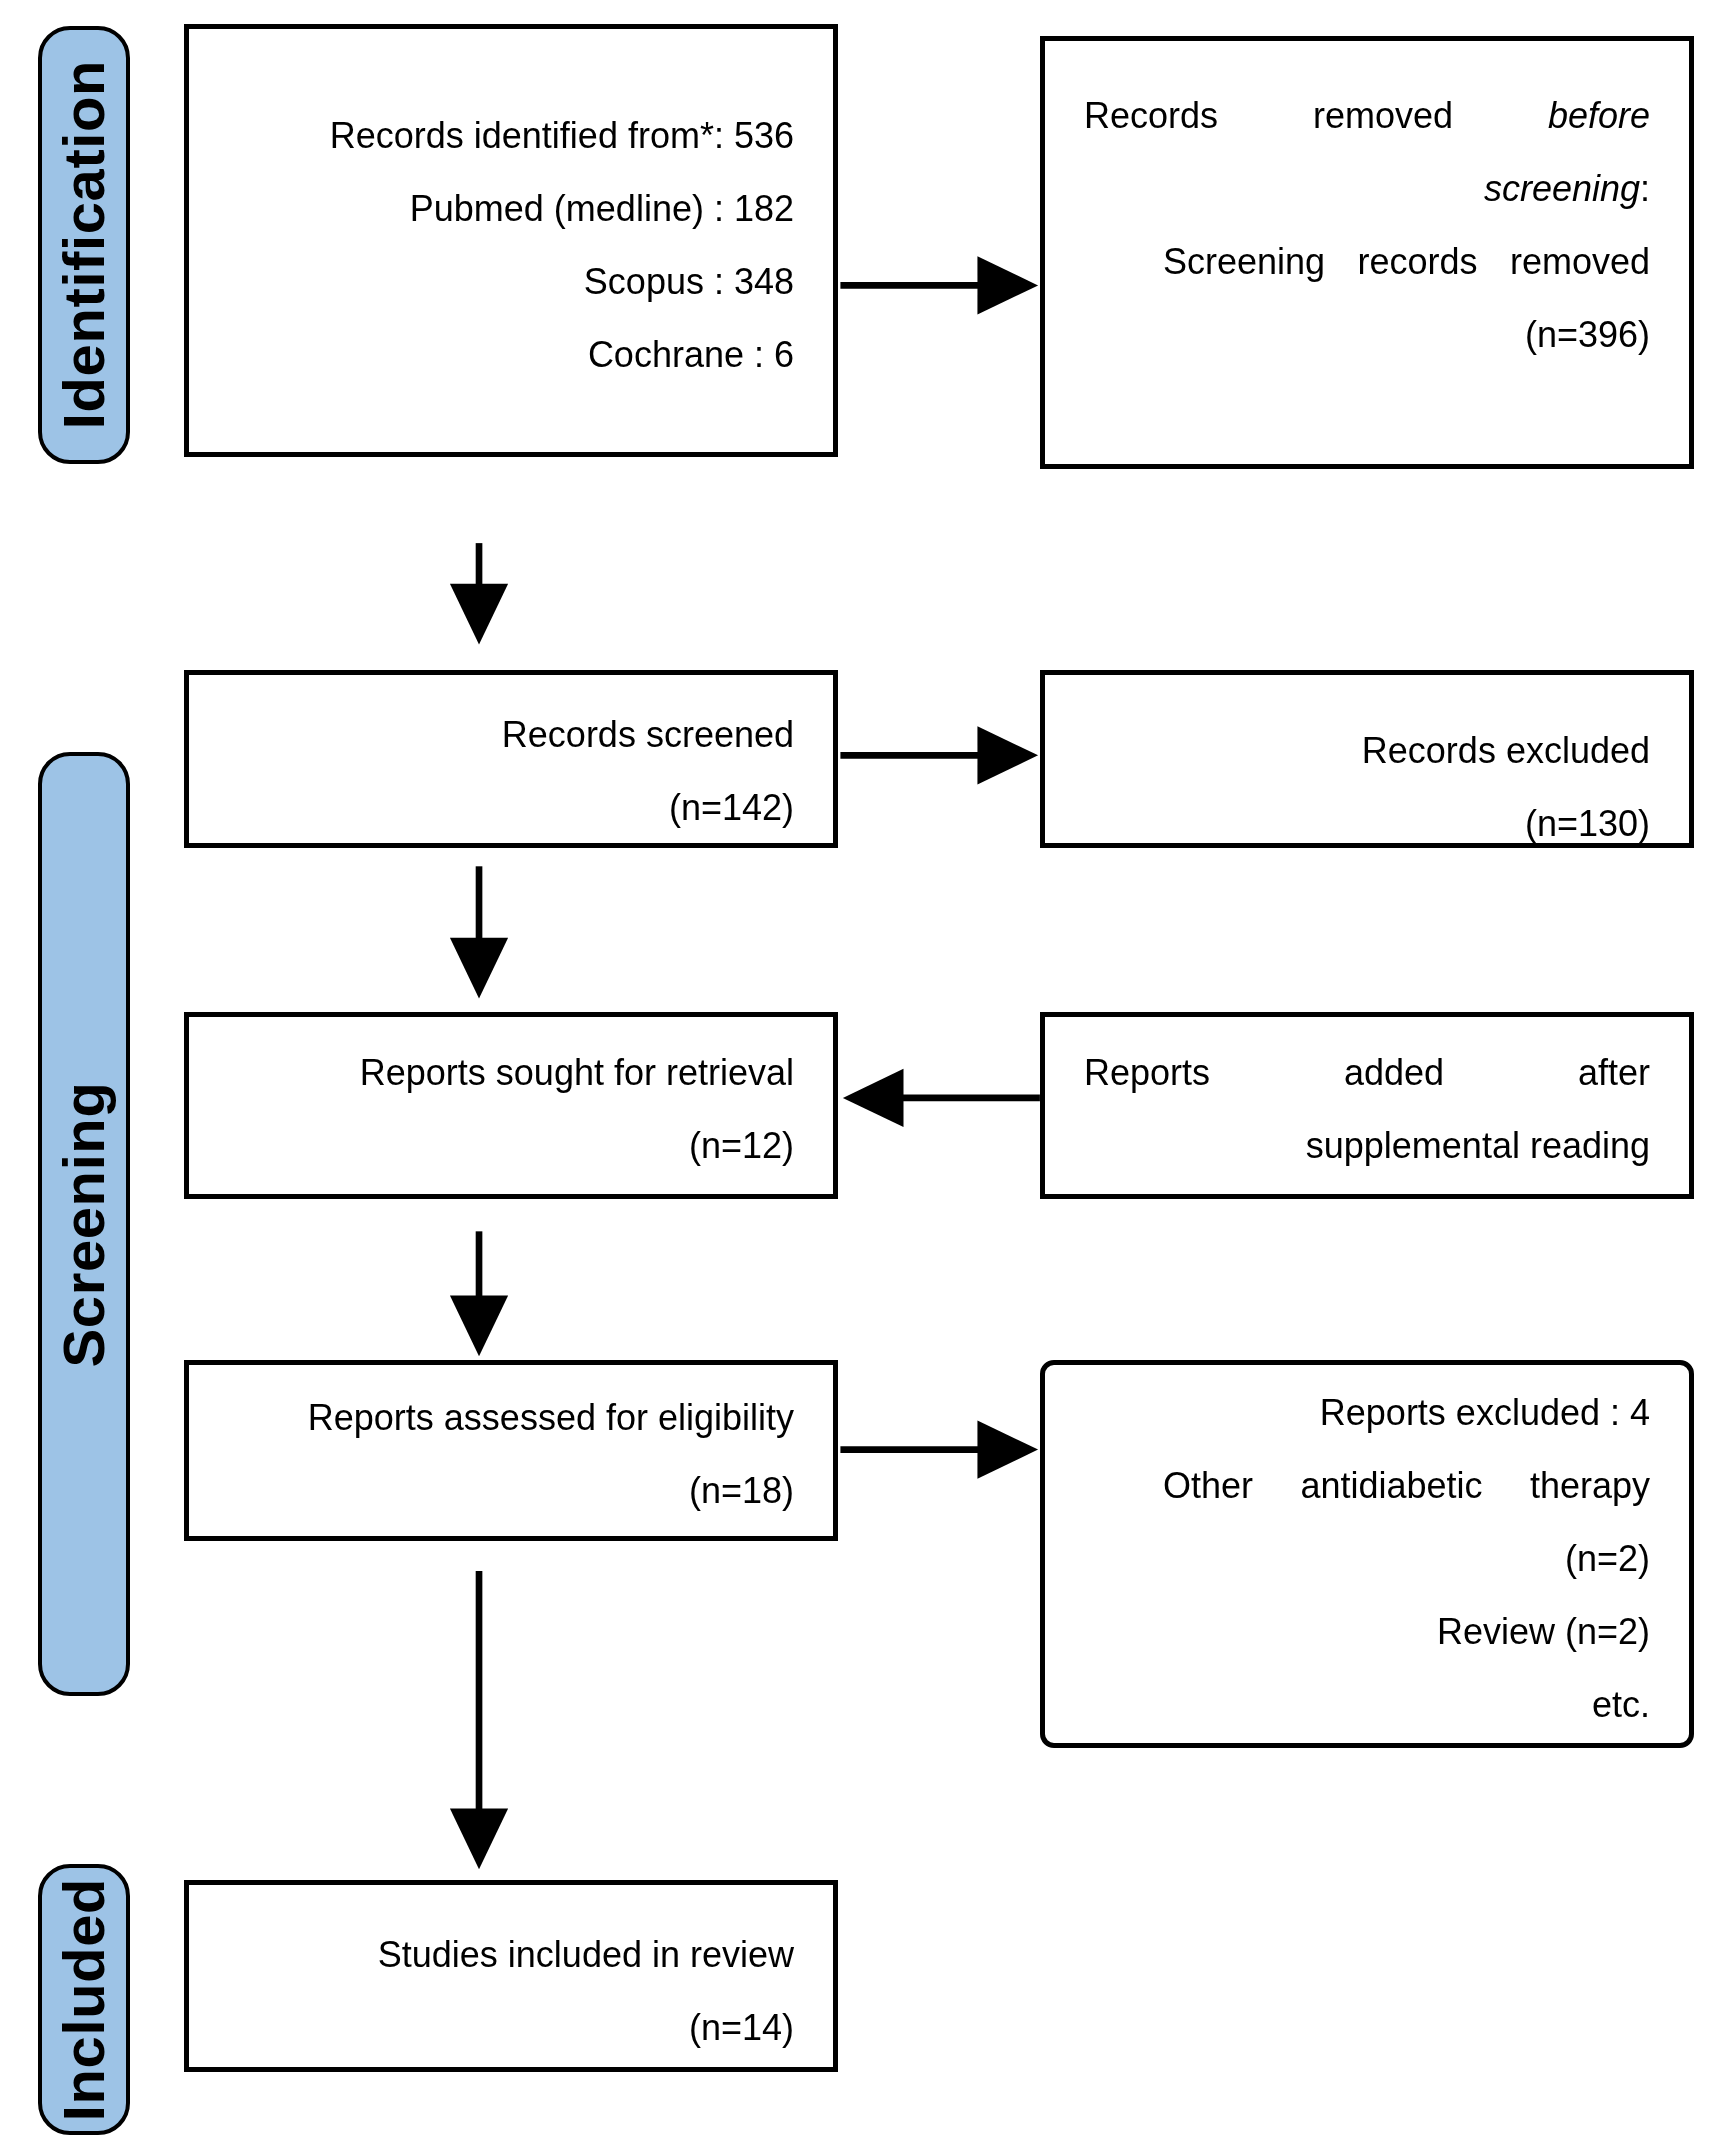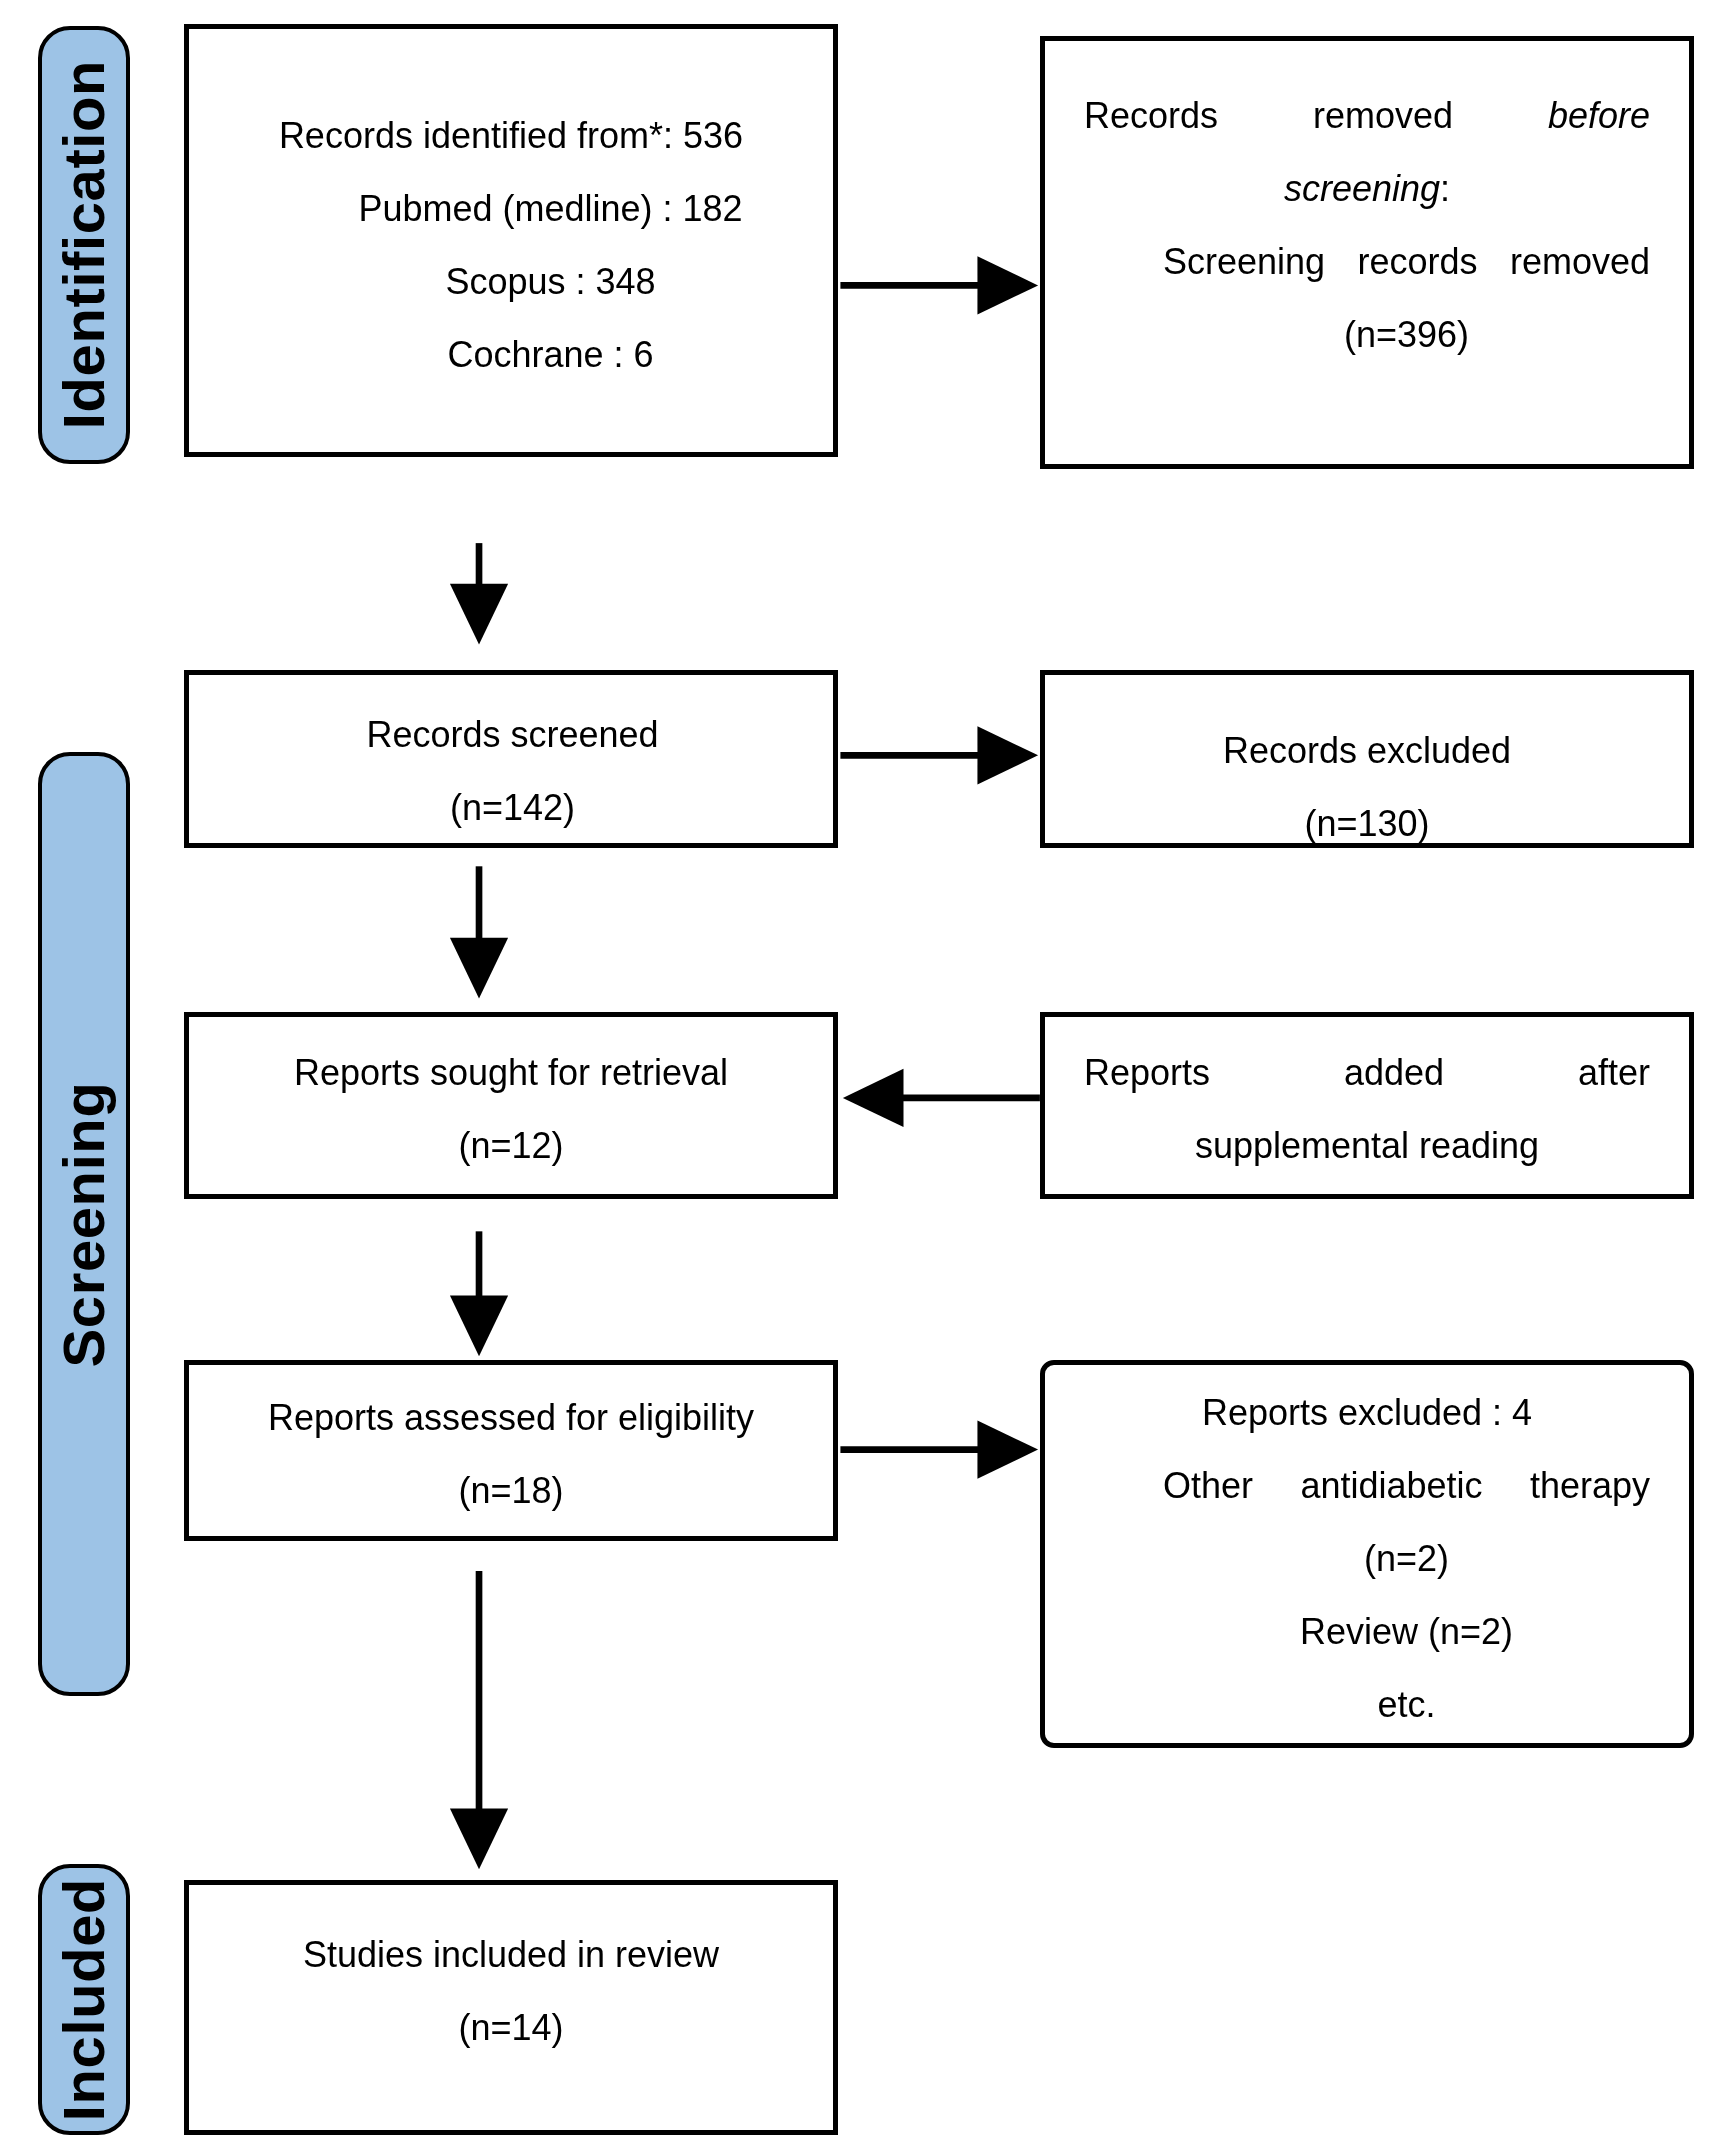--- a/index.html
+++ b/index.html
@@ -58,23 +58,23 @@
   .col-right { left: 1040px; }
 
   #box-records-identified { top: 24px;   height: 433px; padding-top: 70px; }
   #box-records-removed    { top: 36px;   height: 433px; padding-top: 38px;  }
   #box-records-screened   { top: 670px; height: 178px; padding-top: 23px; padding-left: 42px;  }
   #box-records-excluded   { top: 670px; height: 178px; padding-top: 39px;  }
   #box-reports-sought     { top: 1012px; height: 187px; padding-top: 19.4px;  }
   #box-reports-added      { top: 1012px; height: 187px; padding-top: 19.4px;  }
   #box-reports-assessed   { top: 1360px; height: 181px; padding-top: 16px;  }
   #box-reports-excluded   { top: 1360px; height: 388px; padding-top: 11px; border-radius: 14px;  }
-  #box-studies-included   { top: 1880px; height: 255px; padding-top: 33px;  }
+  #box-studies-included   { top: 1880px; height: 192px; padding-top: 33px;  }
 
-  .line { text-align: center; }
+  .line { text-align: right; }
   .indent { padding-left: 79px; }
   .spread { text-align: justify; text-align-last: justify; }
   em { font-style: italic; }
 
   
   #arrows {
     position: absolute;
     top: 0; left: 0;
     width: 1716px;
     height: 2151px;

